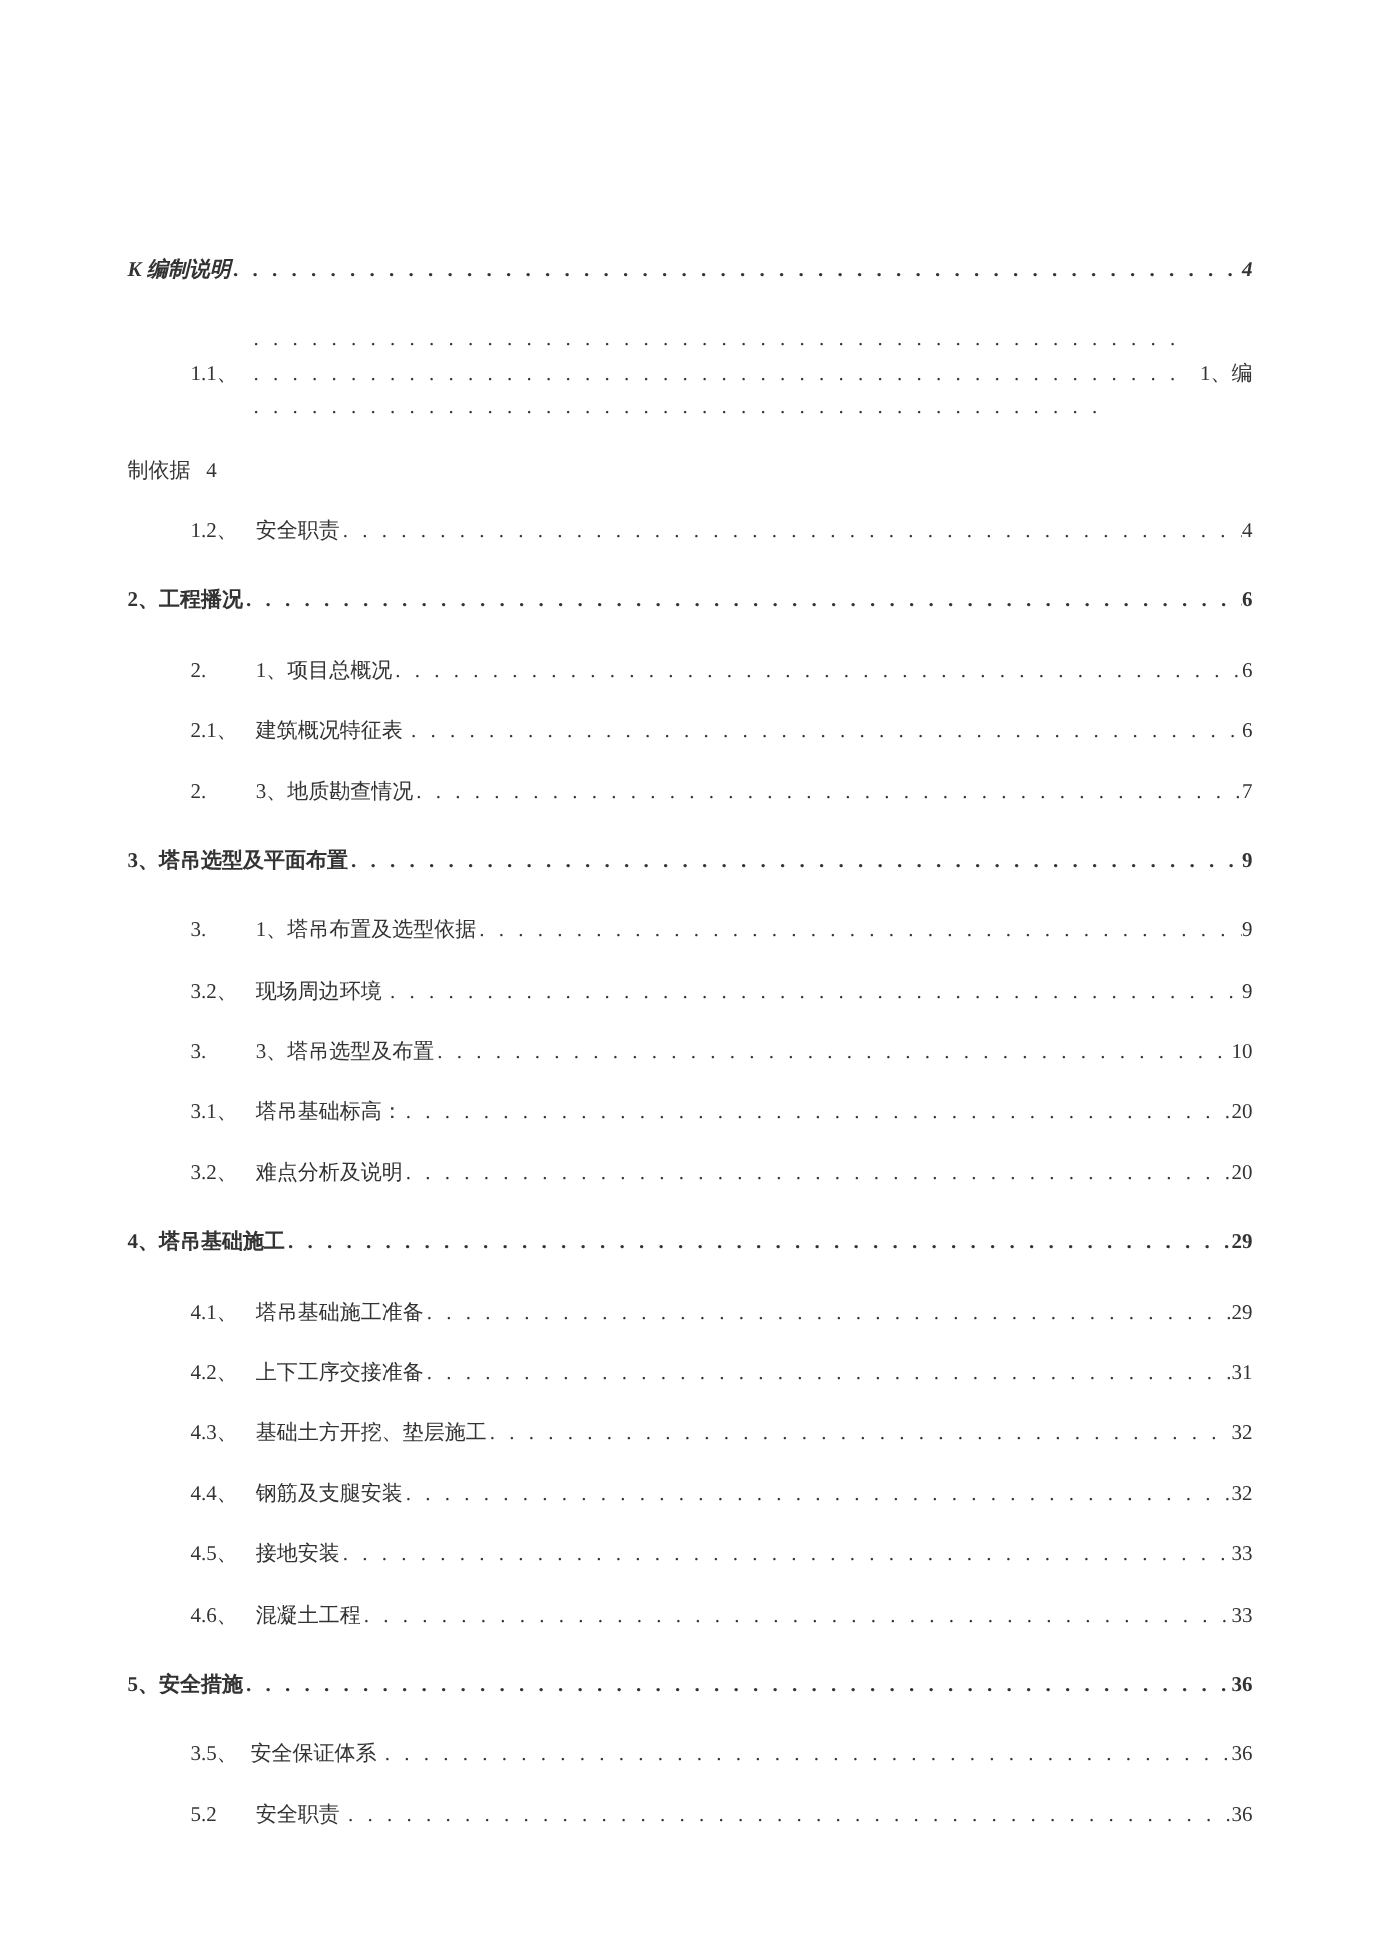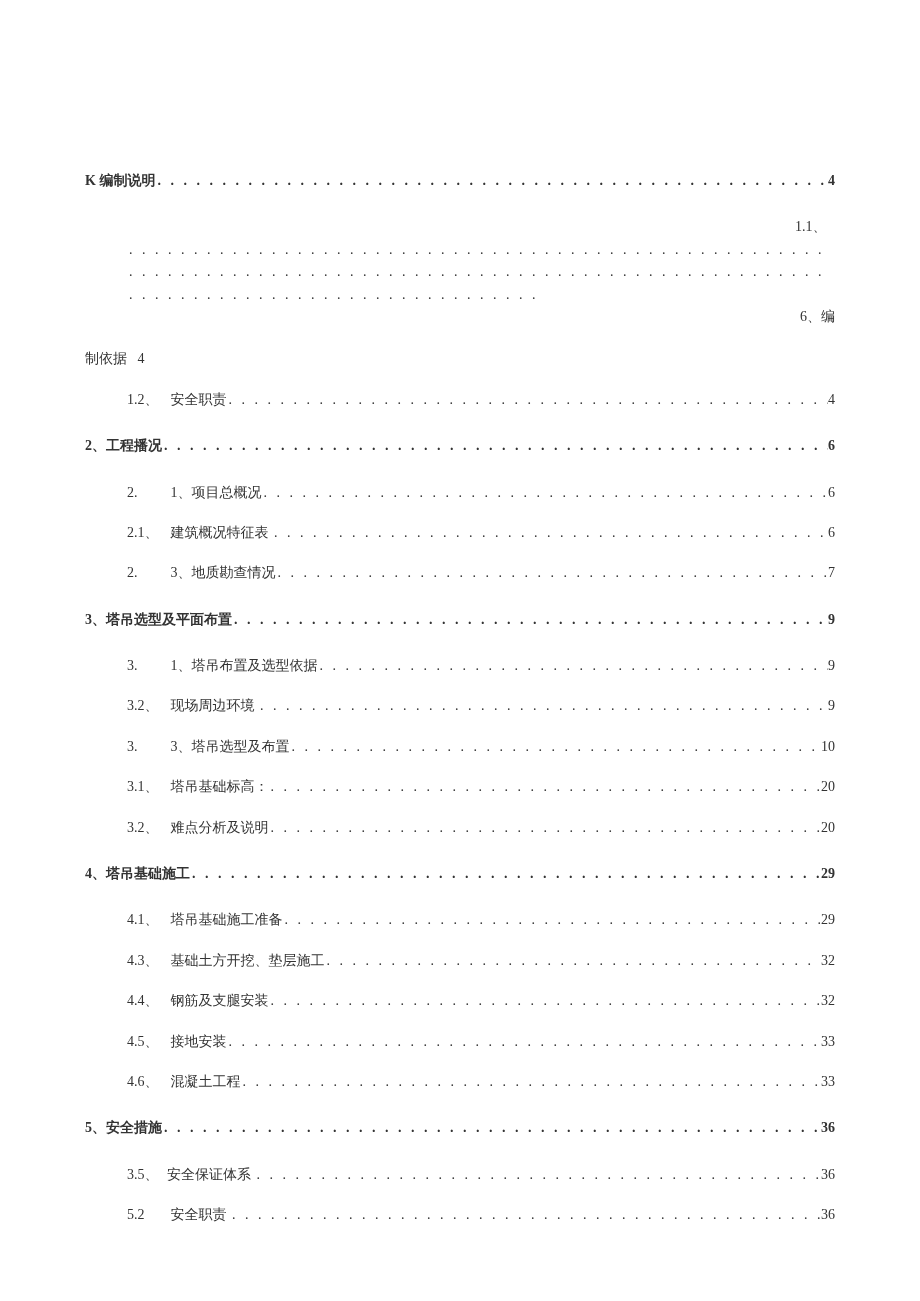--- a/index.html
+++ b/index.html
@@ -23,20 +23,21 @@
       white-space: nowrap;
       margin-bottom: 10px;
     }
     .toc-entry.heading {
       font-weight: bold;
       margin-top: 24px;
       margin-bottom: 24px;
     }
     .toc-entry.heading:first-child {
       margin-top: 0;
+      font-style: italic;
     }
     .toc-entry.sub {
       padding-left: 42px;
       font-weight: normal;
       margin-bottom: 18px;
       align-items: center;
     }
     .toc-label {
       flex-shrink: 0;
     }
@@ -56,44 +57,43 @@
     }
     .toc-page {
       flex-shrink: 0;
     }
     .special-row {
       display: block;
       margin-bottom: 18px;
     }
     .special-top {
       display: flex;
-      align-items: flex-end;
+      align-items: center;
       padding-left: 42px;
-      flex-direction: column;
     }
     .special-bottom {
       margin-top: 20px;
     }
   </style>
 </head>
 <body>
 
 <div>
 
   <div class="toc-entry heading">
     <span class="toc-label">K 编制说明</span>
     <span class="dots"></span>
     <span class="toc-page">4</span>
   </div>
 
   <div class="special-row">
     <div class="special-top">
       <span class="toc-num">1.1、</span>
       <span class="dots"></span>
-      <span class="toc-page">6、编</span>
+      <span class="toc-page">1、编</span>
     </div>
     <div class="special-bottom">
       <span>制依据</span>&nbsp;&nbsp;&nbsp;<span>4</span>
     </div>
   </div>
 
   <div class="toc-entry sub">
     <span class="toc-num">1.2、</span>&nbsp;
     <span class="toc-label">安全职责</span>
     <span class="dots"></span>
@@ -176,20 +176,26 @@
     <span class="toc-page">29</span>
   </div>
 
   <div class="toc-entry sub">
     <span class="toc-num">4.1、</span>&nbsp;
     <span class="toc-label">塔吊基础施工准备</span>
     <span class="dots"></span>
     <span class="toc-page">29</span>
   </div>
 
+  <div class="toc-entry sub">
+    <span class="toc-num">4.2、</span>&nbsp;
+    <span class="toc-label">上下工序交接准备</span>
+    <span class="dots"></span>
+    <span class="toc-page">31</span>
+  </div>
 
   <div class="toc-entry sub">
     <span class="toc-num">4.3、</span>&nbsp;
     <span class="toc-label">基础土方开挖、垫层施工</span>
     <span class="dots"></span>
     <span class="toc-page">32</span>
   </div>
 
   <div class="toc-entry sub">
     <span class="toc-num">4.4、</span>&nbsp;

